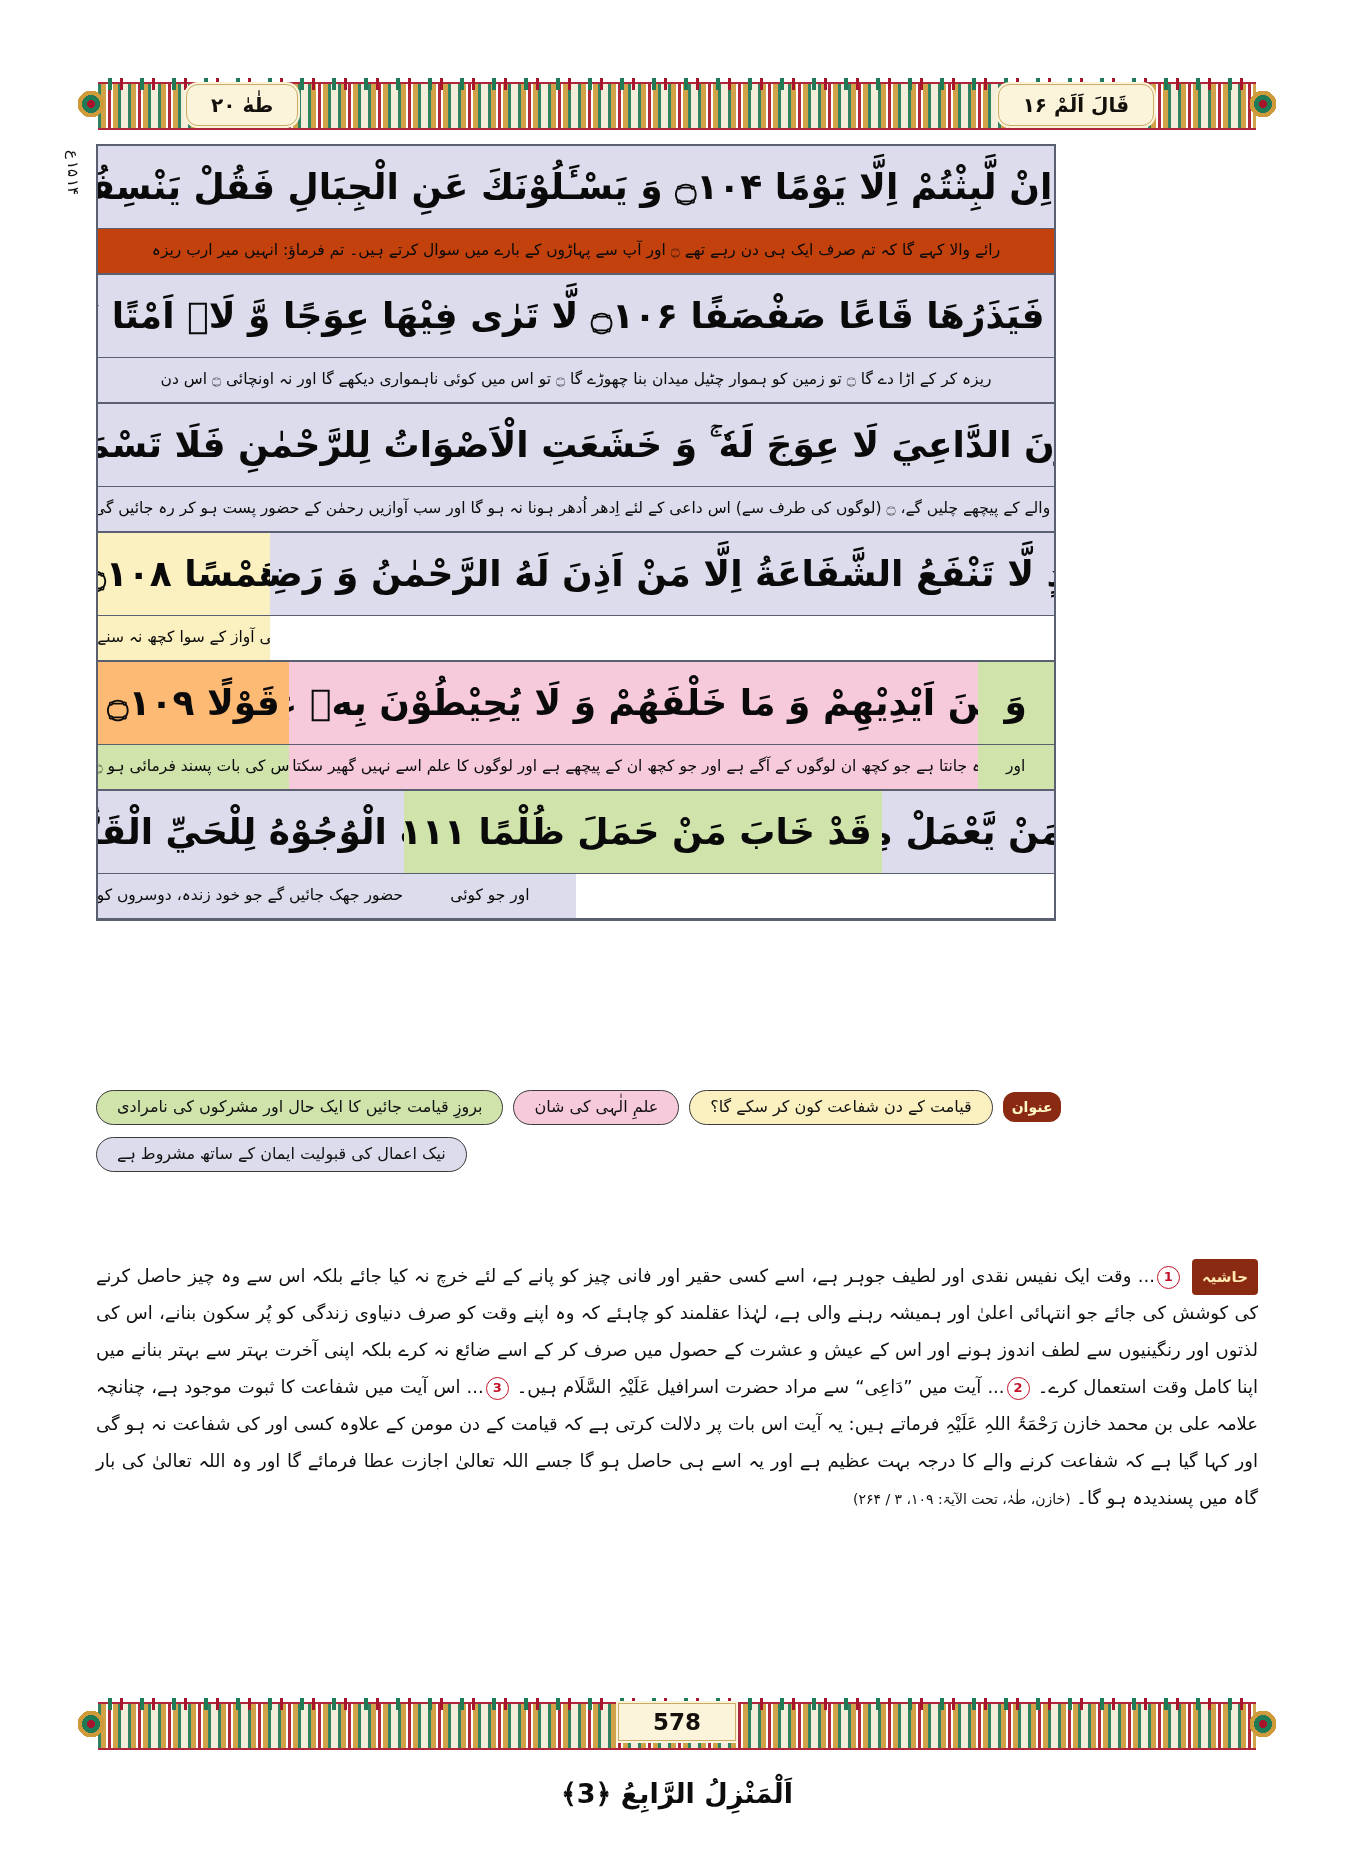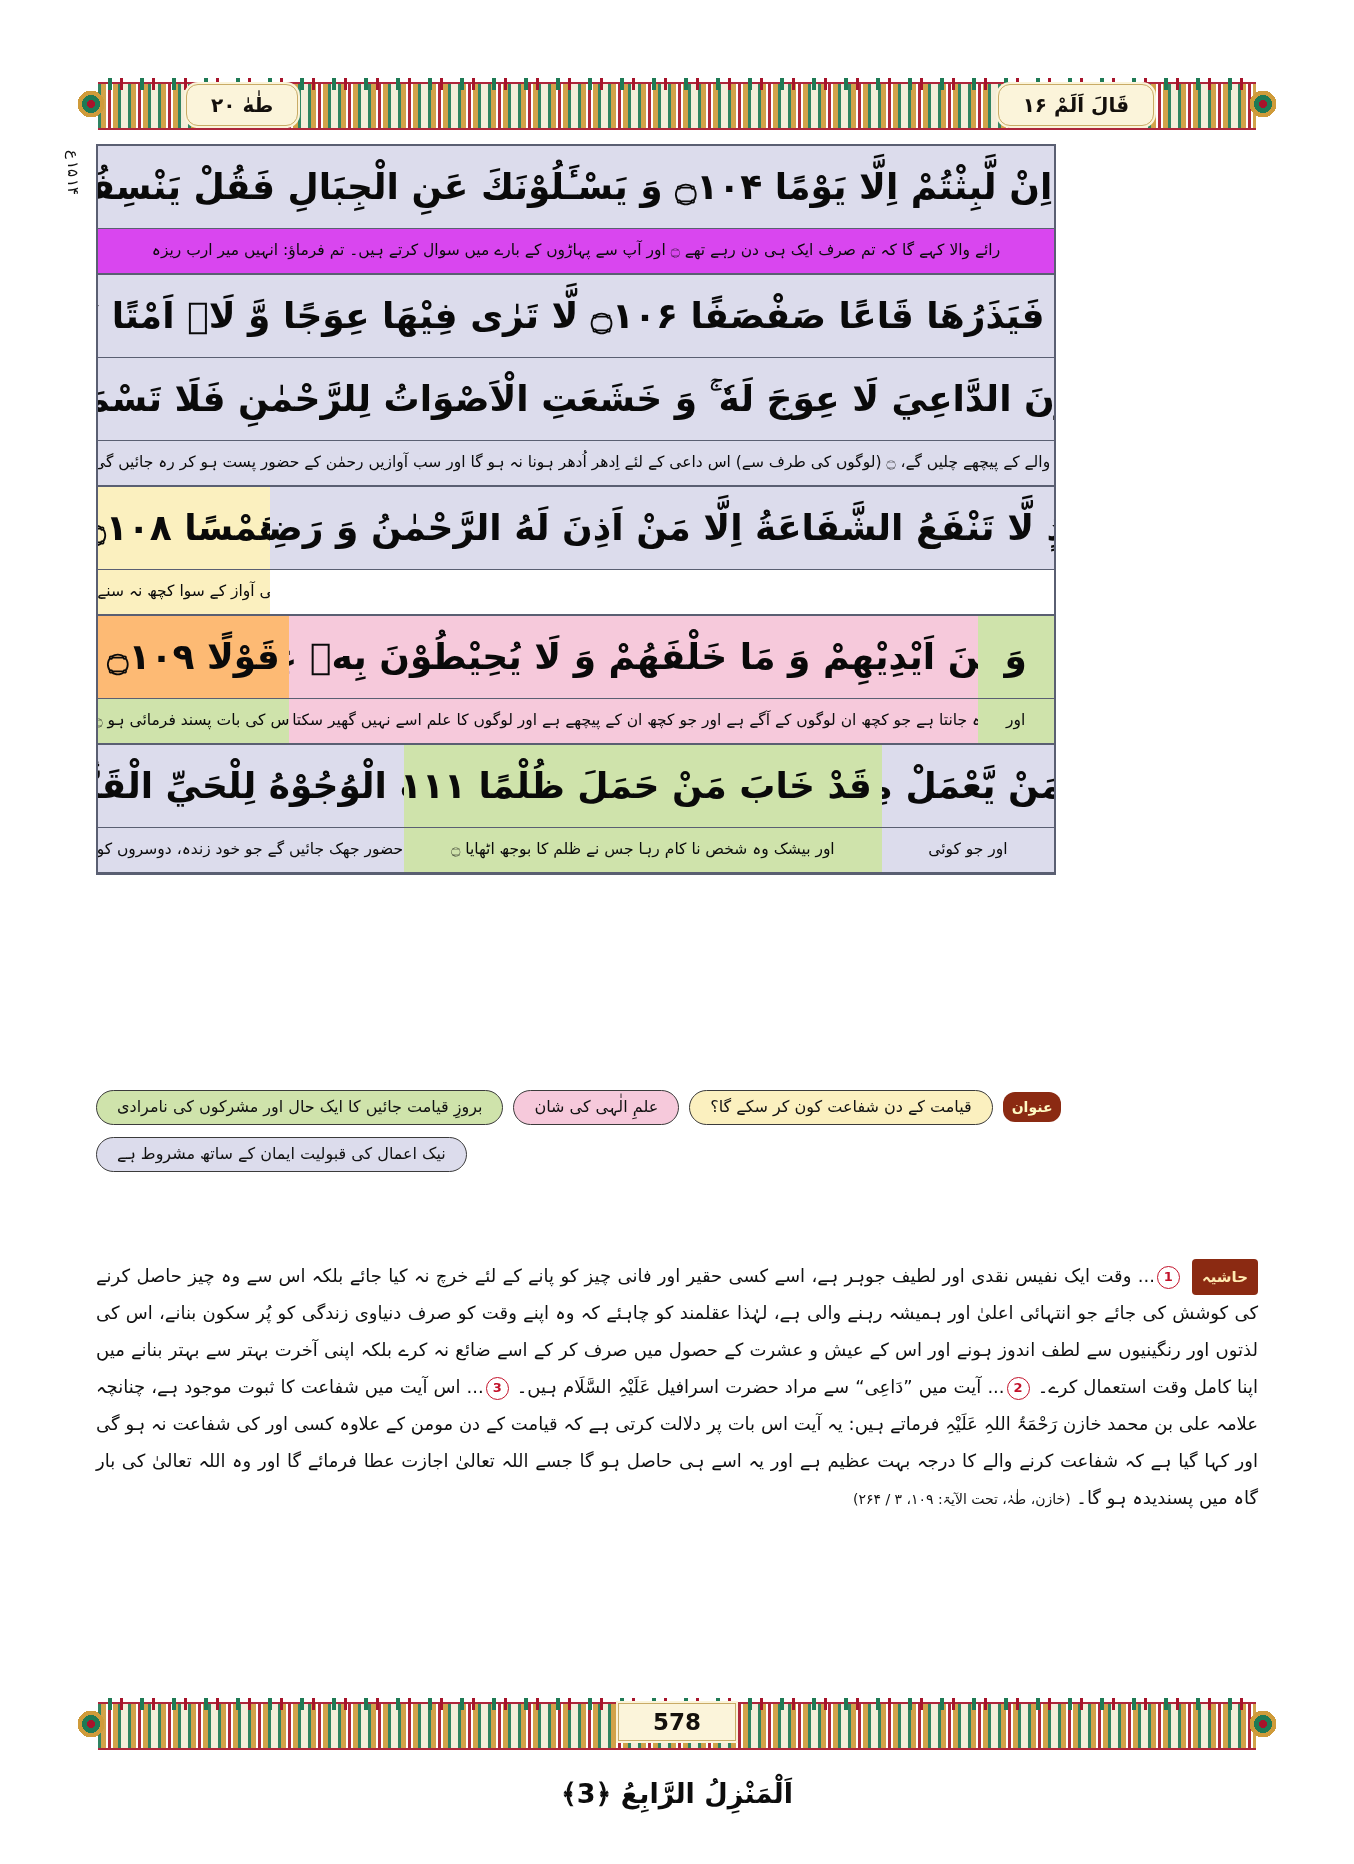--- a/index.html
+++ b/index.html
@@ -181,24 +181,27 @@
     <div>ع</div>
     <div>۱۵</div>
     <div>۱۴</div>
   </div>
 
   <div class="mushaf" id="mushaf">
       <div class="vrow arabic">
         <div class="seg ar" style="background: rgb(220, 220, 236); flex: 0 0 100%;">طَرِيْقَةً اِنْ لَّبِثْتُمْ اِلَّا يَوْمًا ۝۱۰۴ وَ يَسْـَٔلُوْنَكَ عَنِ الْجِبَالِ فَقُلْ يَنْسِفُهَا رَبِّيْ</div>
       </div>
       <div class="vrow urdu">
-        <div class="seg ur" style="background: #d946ef; flex: 0 0 100%;">رائے والا کہے گا کہ تم صرف ایک ہی دن رہے تھے ۝ اور آپ سے پہاڑوں کے بارے میں سوال کرتے ہیں۔ تم فرماؤ: انہیں میر ارب ریزہ</div>
+        <div class="seg ur" style="background: #c2410c; flex: 0 0 100%;">رائے والا کہے گا کہ تم صرف ایک ہی دن رہے تھے ۝ اور آپ سے پہاڑوں کے بارے میں سوال کرتے ہیں۔ تم فرماؤ: انہیں میر ارب ریزہ</div>
       </div>
       <div class="vrow arabic">
         <div class="seg ar" style="background: rgb(220, 220, 236); flex: 0 0 100%;">نَسْفًا ۝۱۰۵ فَيَذَرُهَا قَاعًا صَفْصَفًا ۝۱۰۶ لَّا تَرٰى فِيْهَا عِوَجًا وَّ لَاۤ اَمْتًا ۝۱۰۷ يَوْمَىِٕذٍ</div>
+      </div>
+      <div class="vrow urdu">
+        <div class="seg ur" style="background: rgb(220, 220, 236); flex: 0 0 100%;">ریزہ کر کے اڑا دے گا ۝ تو زمین کو ہموار چٹیل میدان بنا چھوڑے گا ۝ تو اس میں کوئی ناہمواری دیکھے گا اور نہ اونچائی ۝ اس دن</div>
       </div>
       <div class="vrow arabic">
         <div class="seg ar" style="background: rgb(220, 220, 236); flex: 0 0 100%;">يَّتَّبِعُوْنَ الدَّاعِيَ لَا عِوَجَ لَهٗ ۚ وَ خَشَعَتِ الْاَصْوَاتُ لِلرَّحْمٰنِ فَلَا تَسْمَعُ اِلَّا</div>
       </div>
       <div class="vrow urdu">
         <div class="seg ur" style="background: rgb(220, 220, 236); flex: 0 0 100%;">پکارنے والے کے پیچھے چلیں گے، ۝ (لوگوں کی طرف سے) اس داعی کے لئے اِدھر اُدھر ہونا نہ ہو گا اور سب آوازیں رحمٰن کے حضور پست ہو کر رہ جائیں گی تو تُو</div>
       </div>
       <div class="vrow arabic">
         <div class="seg ar" style="background: rgb(251, 240, 191); flex: 0 0 18%;">هَمْسًا ۝۱۰۸</div>
         <div class="seg ar" style="background: rgb(220, 220, 236); flex: 0 0 82%;">يَوْمَىِٕذٍ لَّا تَنْفَعُ الشَّفَاعَةُ اِلَّا مَنْ اَذِنَ لَهُ الرَّحْمٰنُ وَ رَضِيَ لَهٗ</div>
@@ -216,21 +219,20 @@
         <div class="seg ur" style="background: rgb(246, 201, 219); flex: 0 0 72%;">وہ جانتا ہے جو کچھ ان لوگوں کے آگے ہے اور جو کچھ ان کے پیچھے ہے اور لوگوں کا علم اسے نہیں گھیر سکتا ۝</div>
         <div class="seg ur" style="background: rgb(207, 227, 171); flex: 0 0 8%;">اور</div>
       </div>
       <div class="vrow arabic">
         <div class="seg ar" style="background: rgb(220, 220, 236); flex: 0 0 32%;">عَنَتِ الْوُجُوْهُ لِلْحَيِّ الْقَيُّوْمِ ؕ</div>
         <div class="seg ar" style="background: rgb(207, 227, 171); flex: 0 0 50%;">وَ قَدْ خَابَ مَنْ حَمَلَ ظُلْمًا ۝۱۱۱</div>
         <div class="seg ar" style="background: rgb(220, 220, 236); flex: 0 0 18%;">وَ مَنْ يَّعْمَلْ مِنَ</div>
       </div>
       <div class="vrow urdu thin">
         <div class="seg ur" style="background: rgb(220, 220, 236); flex: 0 0 32%;">تمام چہرے اُس کے حضور جھک جائیں گے جو خود زندہ، دوسروں کو قائم رکھنے والا ہے</div>
-        <div class="seg ur" style="background: rgb(207, 227, 171); flex: 0 0 50%;">اور بیشک وہ شخص نا کام رہا جس نے ظلم کا بوجھ اٹھایا ۝</div>
         <div class="seg ur" style="background: rgb(220, 220, 236); flex: 0 0 18%;">اور جو کوئی</div>
       </div>
     </div>
 
   <div class="topics">
     <div class="topic-line" id="topic-line-1">
         <div class="unwan-tag">عنوان</div>
         <div class="badge yel">قیامت کے دن شفاعت کون کر سکے گا؟</div>
         <div class="badge pnk">علمِ الٰہی کی شان</div>
         <div class="badge grn">بروزِ قیامت جائیں کا ایک حال اور مشرکوں کی نامرادی</div>

